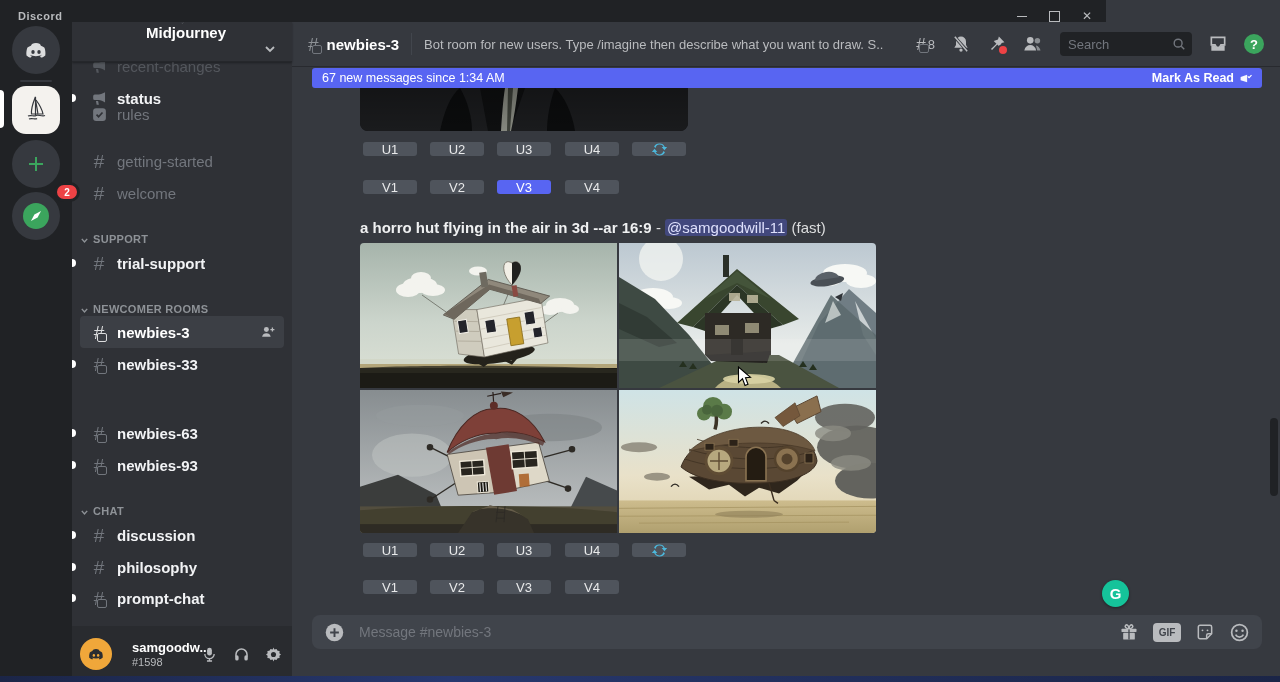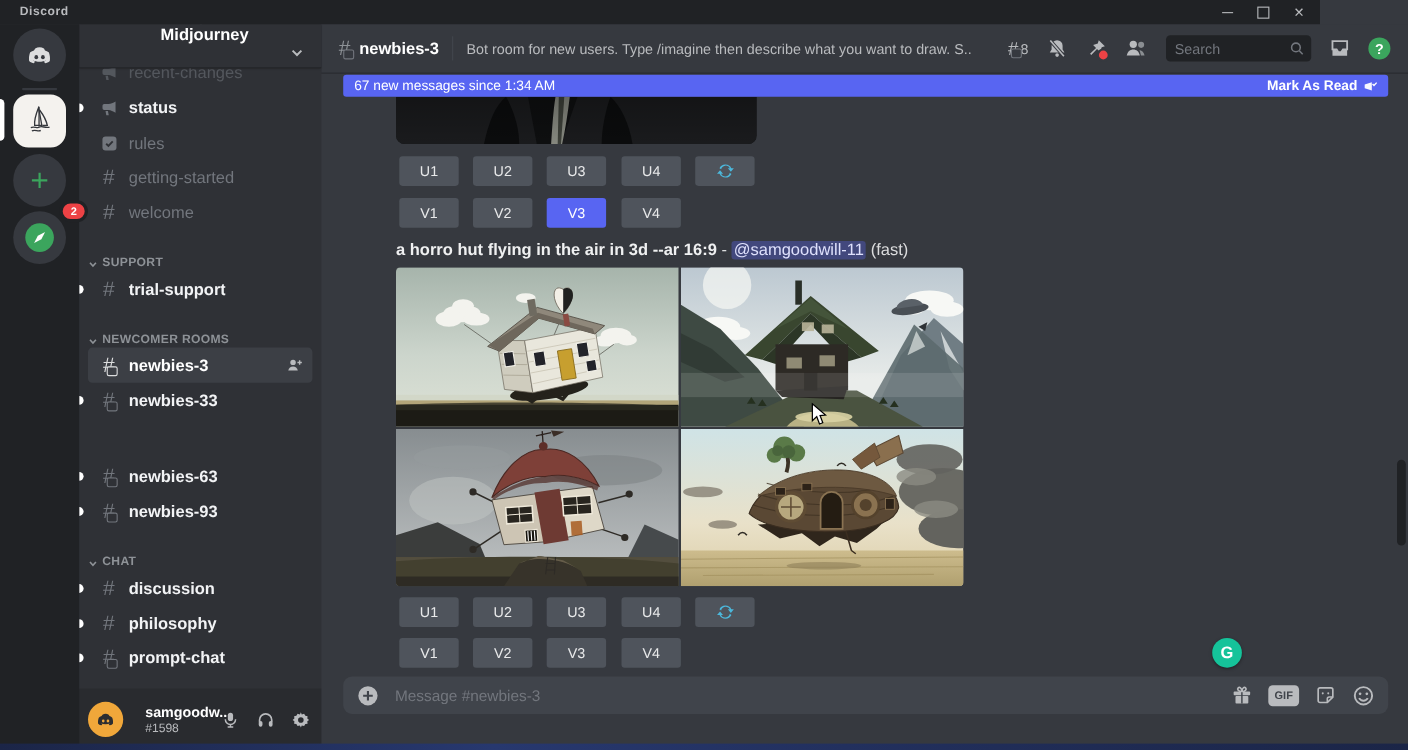--- a/index.html
+++ b/index.html
@@ -1,20 +1,20 @@
 <!DOCTYPE html>
 <html><head>
 <meta charset="utf-8">
 <style>
   html,body{margin:0;padding:0;background:#111;}
   .app{position:relative;width:1280px;height:682px;background:#36393f;
        font-family:"Liberation Sans",sans-serif;overflow:hidden;}
   
-  .titlebar{position:absolute;left:0;top:0;width:1200px;height:22px;background:#202225;
-            display:flex;align-items:center;z-index:60;}
+  .titlebar{position:absolute;left:0;top:0;width:1106px;height:22px;background:#202225;
+            display:flex;align-items:flex-end;z-index:60;}
   .app-title{color:#b9bbbe;font-size:11px;font-weight:bold;letter-spacing:.5px;margin-left:18px;}
   .win-controls{margin-left:auto;display:flex;align-items:center;gap:22px;margin-right:14px;color:#b9bbbe;}
   .win-min{width:10px;height:1px;background:#b9bbbe;display:inline-block;}
   .win-max{width:9px;height:9px;border:1px solid #b9bbbe;display:inline-block;}
   .win-close{font-size:12px;line-height:1;}
   
   .rail{position:absolute;left:0;top:22px;width:72px;height:660px;background:#202225;z-index:50;}
   .rail-btn{position:absolute;left:12px;width:48px;height:48px;border-radius:50%;
             background:#36393f;display:flex;align-items:center;justify-content:center;}
   .rail-divider{position:absolute;left:20px;top:58px;width:32px;height:2px;background:#36393f;border-radius:1px;}
@@ -78,21 +78,21 @@
                    font-size:13px;font-family:"Liberation Sans",sans-serif;min-width:0;}
   .searchbox input::placeholder{color:#72767d;}
   .help-circle{width:20px;height:20px;border-radius:50%;background:#3ba55d;color:#fff;font-size:13px;
                font-weight:bold;display:flex;align-items:center;justify-content:center;}
   
   .banner{position:absolute;left:20px;top:46px;width:950px;height:20px;background:#5865f2;border-radius:3px;
           display:flex;align-items:center;padding:0 10px;box-sizing:border-box;z-index:9;color:#fff;}
   .banner .txt{font-size:12.5px;}
   .banner .action{margin-left:auto;font-size:12.5px;font-weight:bold;display:flex;align-items:center;gap:5px;}
   
-  .mjbtn{position:absolute;width:54px;height:27px;background:#4f545c;border-radius:3px;border:none;
+  .mjbtn{position:absolute;width:54px;height:14px;background:#4f545c;border-radius:3px;border:none;
          color:#e8e9ea;font-size:13px;font-weight:500;font-family:"Liberation Sans",sans-serif;
          display:flex;align-items:center;justify-content:center;cursor:pointer;}
   .mjbtn.primary{background:#5865f2;color:#fff;}
   
   .msgline{position:absolute;left:68px;top:197px;font-size:15px;color:#dcddde;white-space:nowrap;}
   .msgline .b{font-weight:bold;color:#eff0f1;}
   .mention{background:rgba(88,101,242,.35);color:#dee0fc;border-radius:3px;padding:0 2px;font-weight:500;}
   
   .suit-img{position:absolute;left:68px;top:66px;width:328px;height:43px;border-radius:0 0 8px 8px;overflow:hidden;}
   .grid{position:absolute;left:68px;top:221px;width:516px;height:290px;display:grid;
@@ -180,21 +180,21 @@
       <span class="pill"></span>
       <span class="cicon">
         <svg width="19" height="19" viewBox="0 0 24 24" fill="currentColor">
             <path d="M19 4v13c-2.6-1.6-5.6-2.6-8-3H6a2 2 0 0 1-2-2v-3a2 2 0 0 1 2-2h5c2.4-.4 5.4-1.4 8-3z"></path>
             <path d="M7.5 15h2.8l.9 5H8.4l-.9-5z"></path>
           </svg>
       </span>
       <span class="clabel unread">status</span>
     </div>
 
-    <div class="ch" style="top:92px">
+    <div class="ch" style="top:76px">
       <span class="cicon">
         <svg width="17" height="17" viewBox="0 0 20 20">
             <rect x="2.5" y="2.5" width="15" height="15" rx="3.5" fill="currentColor"></rect>
             <path d="M6.5 10.2l2.4 2.4 4.6-5" stroke="#2f3136" stroke-width="2" fill="none"></path>
           </svg>
       </span>
       <span class="clabel">rules</span>
     </div>
 
     <div class="ch" style="top:123px">

